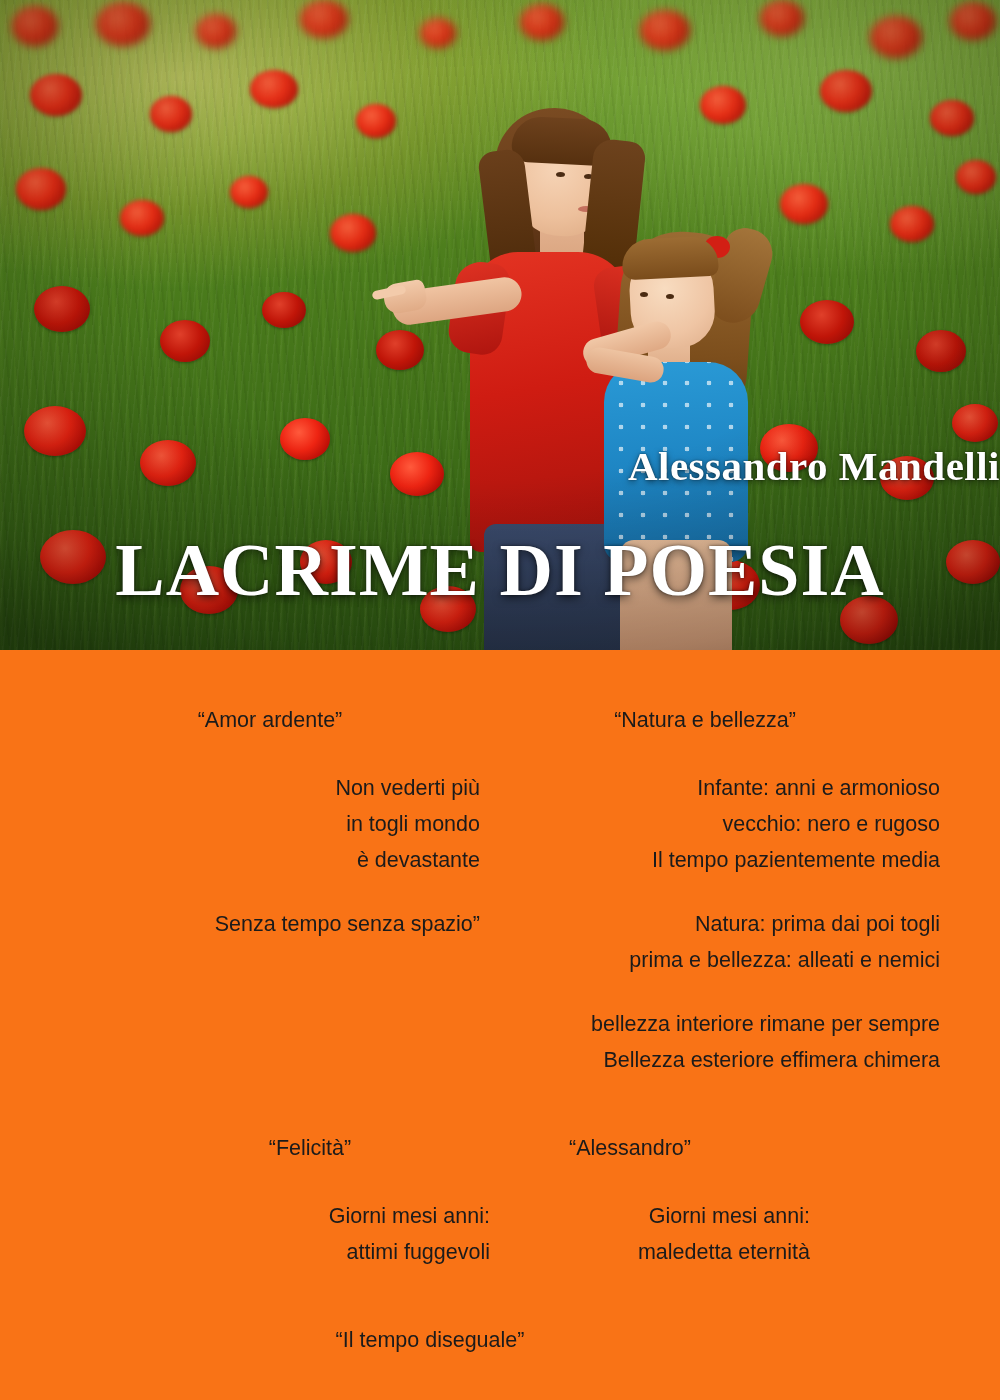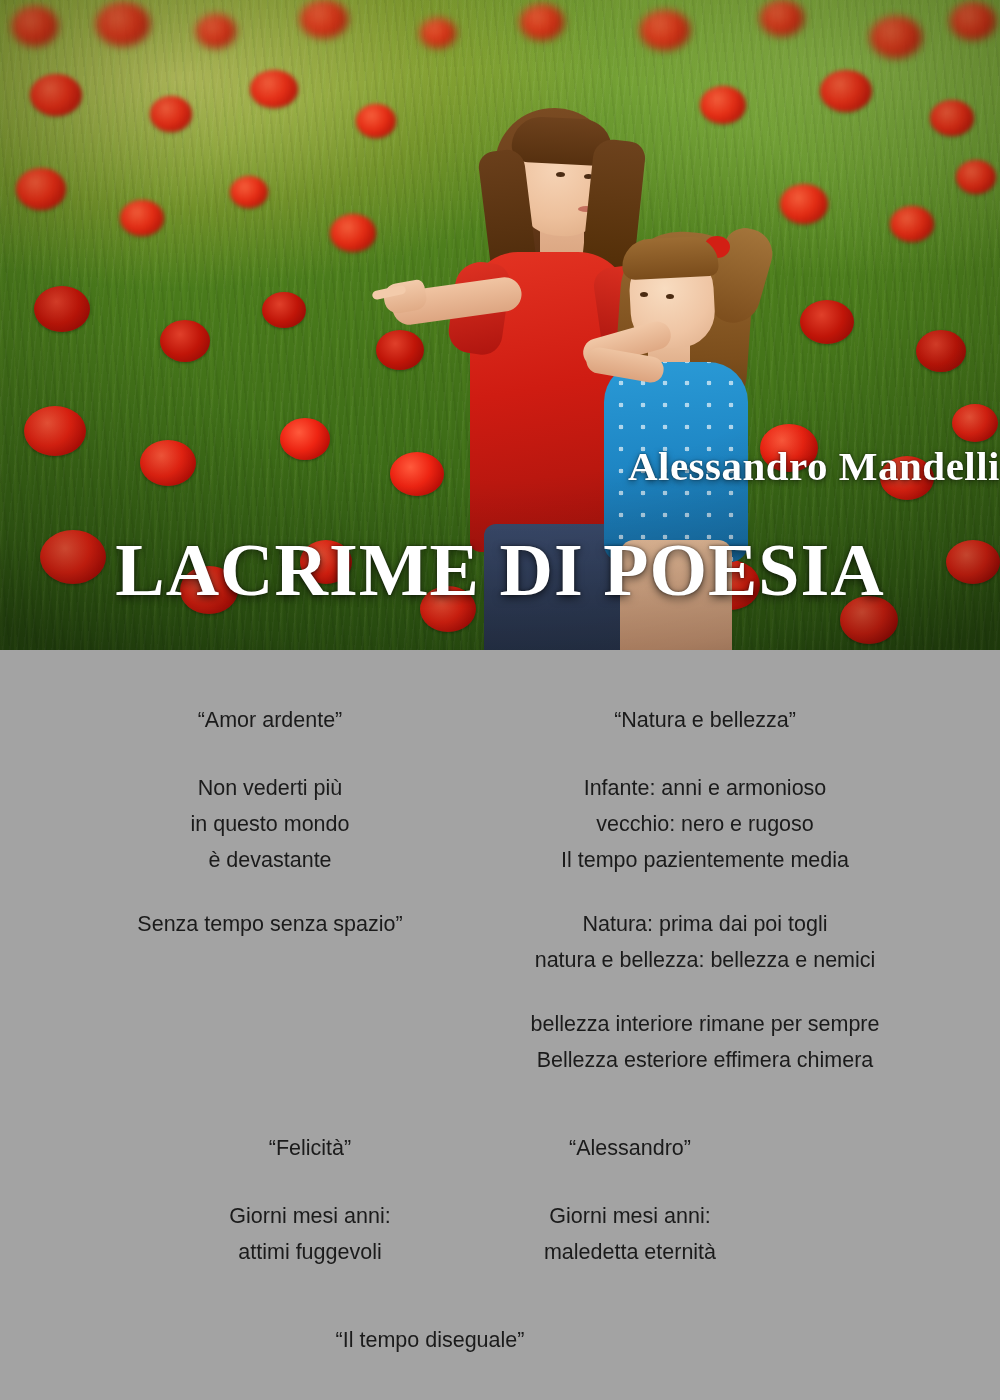--- a/index.html
+++ b/index.html
@@ -227,37 +227,37 @@
     color: #ffffff;
     text-shadow: 0 3px 9px rgba(0,0,0,.6), 0 0 3px rgba(0,0,0,.5);
   }
 
   
   .poems {
     position: absolute;
     left: 0; top: 650px;
     width: 1000px;
     height: 750px;
-    background: #a3a3a3;
+    background: #f97316;
     color: #1b1b1b;
   }
   .poem-block {
     position: absolute;
     font-size: 21.5px;
     line-height: 36px;
     white-space: nowrap;
   }
   .poem-title {
     font-size: 21.5px;
     line-height: 36px;
     white-space: nowrap;
     font-style: normal;
   }
   .stanza { margin-bottom: 28px; }
-  .line { display: block; }
+  .line { display: block; text-align: right; }
 
   
   #col-left  { left: 60px;  top: 52px;  width: 420px; text-align: center; }
   #col-right { left: 470px; top: 52px;  width: 470px; text-align: center; }
   #col-bl    { left: 130px; top: 480px; width: 360px; text-align: center; }
   #col-br    { left: 450px; top: 480px; width: 360px; text-align: center; }
   #closing   { left: 150px; top: 672px; width: 560px; text-align: center; }
 
   .title-gap { margin-bottom: 32px; }
 </style>
@@ -357,42 +357,42 @@
   <div class="booktitle">LACRIME DI POESIA</div>
 </div>
 
 <div class="poems">
 
   <div class="poem-block" id="col-left">
     <div class="poem-title title-gap">“Amor ardente”</div>
 
     <div class="stanza">
       <span class="line">Non vederti più</span>
-      <span class="line">in questo mondo</span>
+      <span class="line">in togli mondo</span>
       <span class="line">è devastante</span>
     </div>
 
 
     <div class="stanza">
       <span class="line">Senza tempo senza spazio”</span>
     </div>
   </div>
 
   <div class="poem-block" id="col-right">
     <div class="poem-title title-gap">“Natura e bellezza”</div>
 
     <div class="stanza">
       <span class="line">Infante: anni e armonioso</span>
       <span class="line">vecchio: nero e rugoso</span>
       <span class="line">Il tempo pazientemente media</span>
     </div>
 
     <div class="stanza">
       <span class="line">Natura: prima dai poi togli</span>
-      <span class="line">natura e bellezza: bellezza e nemici</span>
+      <span class="line">prima e bellezza: alleati e nemici</span>
     </div>
 
     <div class="stanza">
       <span class="line">bellezza interiore rimane per sempre</span>
       <span class="line">Bellezza esteriore effimera chimera</span>
     </div>
   </div>
 
   <div class="poem-block" id="col-bl">
     <div class="poem-title title-gap">“Felicità”</div>

